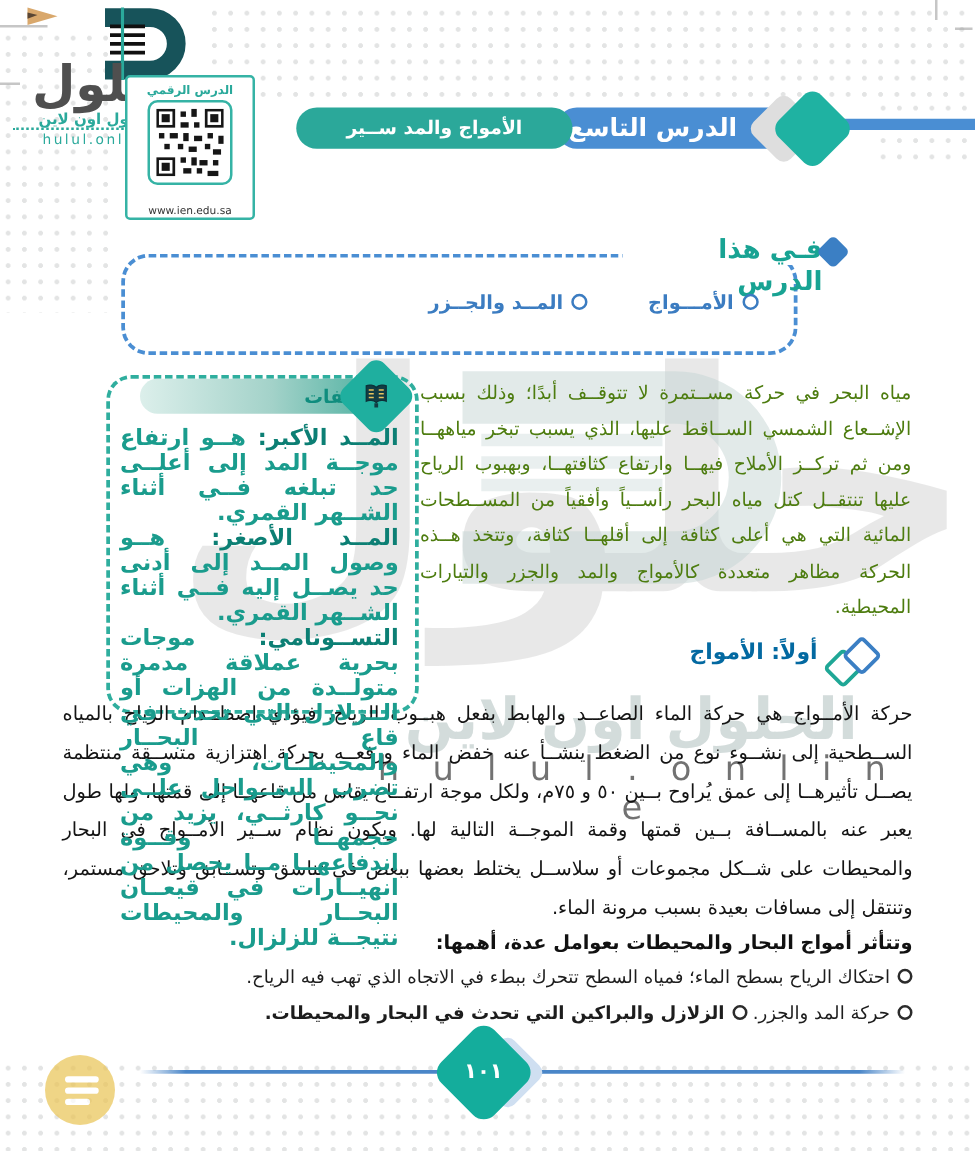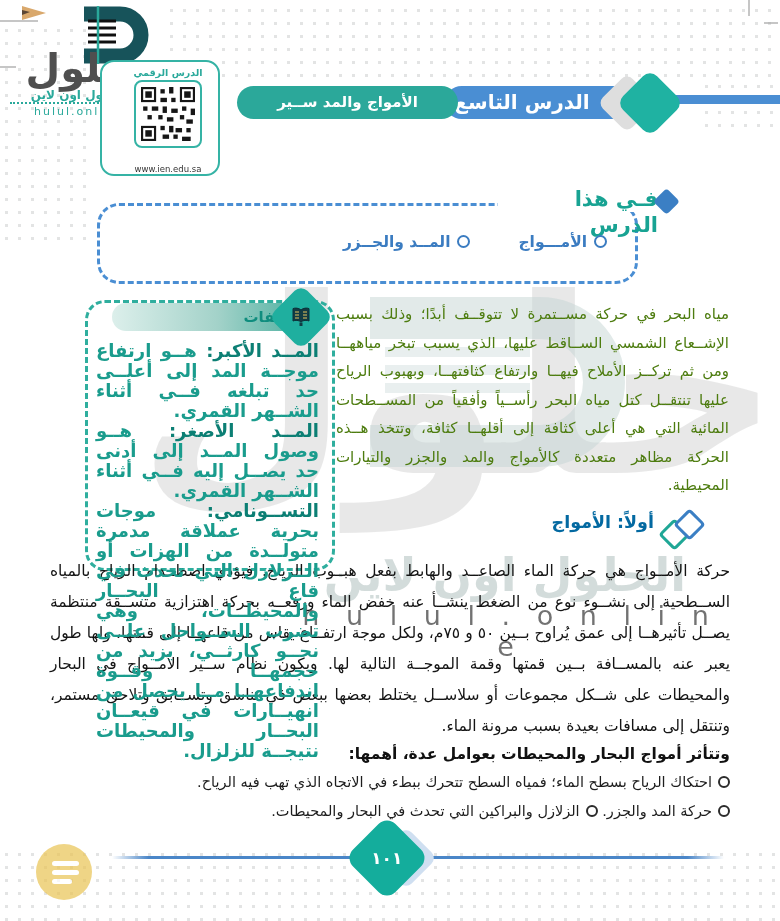--- a/index.html
+++ b/index.html
@@ -32,21 +32,21 @@
   .logo{position:absolute;left:8px;top:4px;width:155px;height:112px;z-index:2;}
   .logo-word{position:absolute;left:6px;top:44px;width:128px;font-size:40px;font-weight:bold;
              color:#4f4f4f;text-align:center;direction:rtl;line-height:1;}
   .logo-sub{position:absolute;left:2px;top:84px;width:136px;font-size:12px;font-weight:bold;
             color:#2aa99b;text-align:center;direction:rtl;}
   .logo-dom{position:absolute;left:2px;top:98px;width:136px;font-size:11px;letter-spacing:2px;
             color:#2aa99b;text-align:center;border-top:2px dotted #2aa99b;padding-top:1px;}
 
   
   .qr-card{position:absolute;left:100px;top:60px;width:100px;height:112px;background:#fff;
-           border:2px solid #35b3a5;border-radius:14px;z-index:3;text-align:center;padding-left:16px;}
+           border:2px solid #35b3a5;border-radius:4px;z-index:3;text-align:center;}
   .qr-label{margin-top:5px;font-size:9.5px;font-weight:bold;color:#2aa99b;direction:rtl;}
   .qr-frame{width:64px;height:64px;margin:2px auto 0;border:2px solid #35b3a5;border-radius:8px;
             display:flex;align-items:center;justify-content:center;}
   .qr-url{margin-top:16px;font-size:8.5px;color:#333;font-weight:normal;}
 
   
   .pill{position:absolute;height:33px;line-height:33px;text-align:center;color:#fff;
         font-weight:bold;border-radius:17px;}
   .pill-teal{left:237px;top:86px;width:221px;background:#2ba89a;font-size:15px;z-index:4;direction:rtl;}
   .pill-blue{left:445px;top:86px;width:190px;background:#4a8ed3;font-size:20px;z-index:3;
@@ -94,21 +94,21 @@
   .sec-d-teal{left:663px;top:523px;width:17px;height:17px;border:3.5px solid #1fa796;border-radius:4px;}
   .waves-p{position:absolute;left:50px;top:556px;width:680px;direction:rtl;text-align:justify;
            font-size:15.5px;line-height:31px;color:#141414;z-index:2;}
   .factors-head{position:absolute;left:50px;top:745px;width:680px;direction:rtl;text-align:right;
                 font-size:15.5px;font-weight:bold;color:#111;z-index:2;}
   .factor-row{position:absolute;left:50px;width:680px;direction:rtl;text-align:right;font-size:14.5px;
               color:#1d1d1d;z-index:2;}
   .factor-row .ring{border-color:#2b2b2b;width:8px;height:8px;border-width:2.4px;margin-left:6px;}
   .fr1{top:774px;}
   .fr2{top:803px;}
-  .factor-gap{margin-left:24px;}
+  .factor-gap{margin-left:24px;font-weight:bold;}
 
   
   .f-line{position:absolute;left:112px;top:856px;width:612px;height:3px;z-index:2;
           background:linear-gradient(90deg,rgba(74,134,200,0) 0%,#4a86c8 6%,#4a86c8 94%,rgba(74,134,200,0) 100%);}
   .f-d-light{left:384px;top:836px;width:44px;height:44px;background:#cfdff1;border-radius:8px;z-index:2;}
   .f-d-teal{left:357px;top:828px;width:60px;height:60px;background:#14ad9c;border-radius:12px;z-index:3;
             display:flex;align-items:center;justify-content:center;}
   .f-num{transform:rotate(-45deg);color:#fff;font-size:17px;font-weight:bold;}
   .gold-logo{position:absolute;left:36px;top:844px;width:56px;height:56px;border-radius:50%;
              background:#eac558;opacity:.72;z-index:2;}

